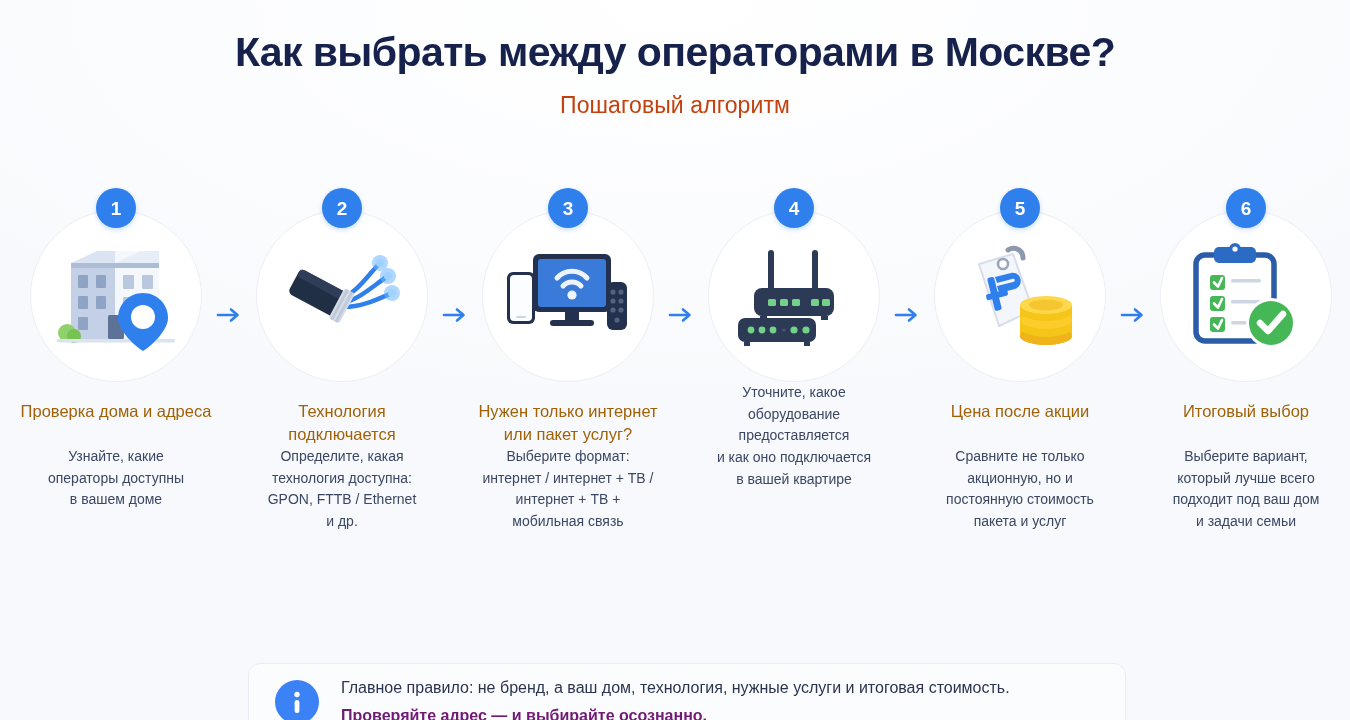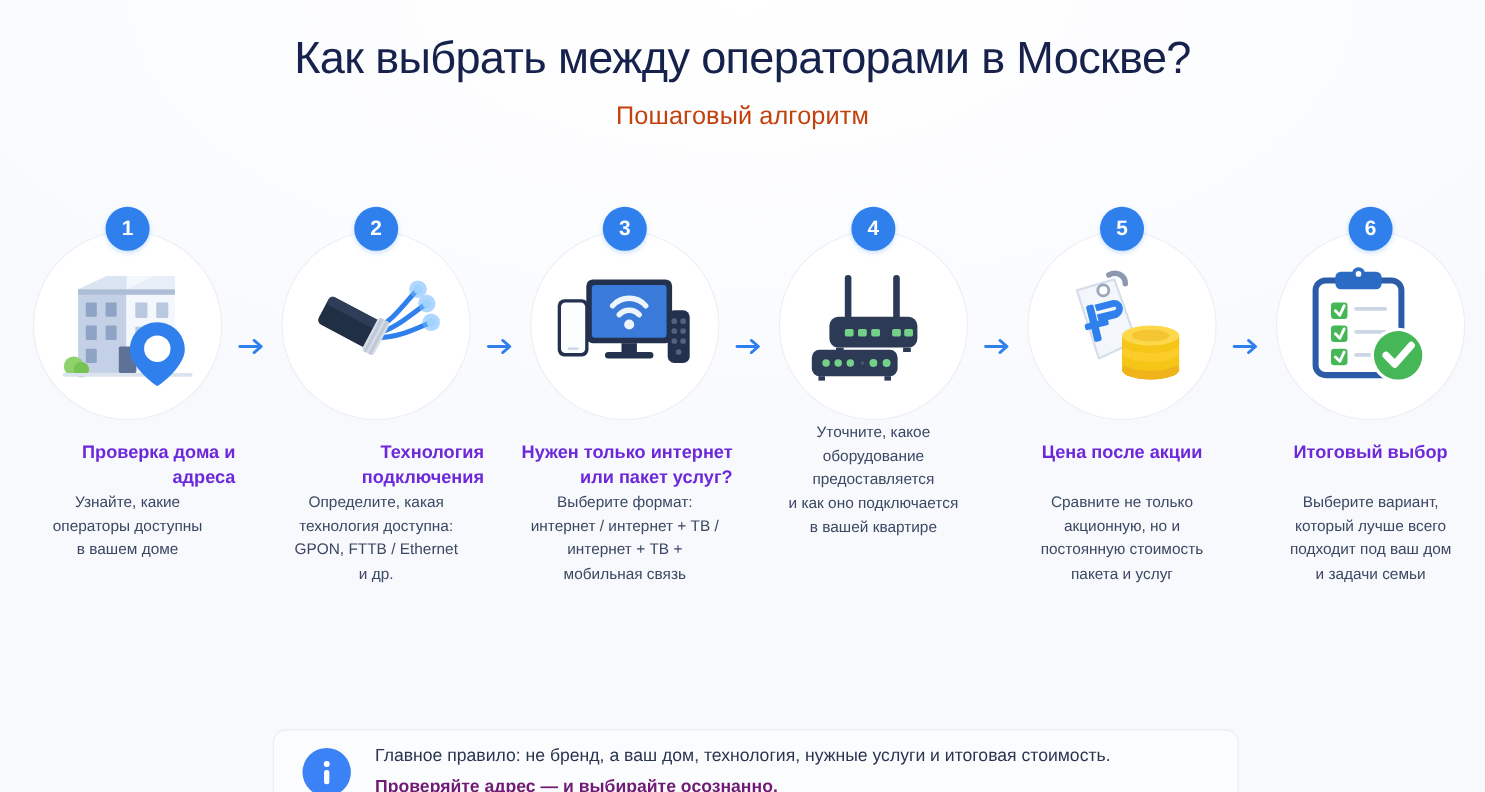--- a/index.html
+++ b/index.html
@@ -26,21 +26,21 @@
     padding: 0;
   }
 
   
   .header {
     text-align: center;
     padding-top: 30px;
   }
   .title {
     font-size: 41px;
-    font-weight: 400;
+    font-weight: 700;
     letter-spacing: -0.6px;
     color: #16224c;
     line-height: 1.12;
   }
   .subtitle {
     margin-top: 16px;
     font-size: 23px;
     font-weight: 400;
     color: #c2410c;
     letter-spacing: 0.1px;
@@ -93,24 +93,24 @@
     align-items: center;
     justify-content: center;
     position: relative;
     z-index: 1;
   }
   .circle svg { display: block; }
 
   .step-title {
     margin-top: 18px;
     font-size: 16.5px;
-    font-weight: 700;
+    font-weight: 400;
     line-height: 1.38;
-    text-align: right;
-    color: #6d28d9;
+    text-align: center;
+    color: #a16207;
     min-height: 46px;
   }
   .step-desc {
     font-size: 14px;
     font-weight: 400;
     line-height: 1.55;
     text-align: center;
     color: #3b4763;
     white-space: pre-line;
   }
@@ -247,21 +247,21 @@
               <rect x="8" y="48" width="54" height="28" rx="5" fill="#212f45"></rect>
               <rect x="8" y="48" width="54" height="9" rx="4" fill="#33415c" opacity="0.8"></rect>
               <rect x="56" y="45" width="12" height="34" rx="3" fill="#d6dde8"></rect>
               <rect x="58" y="45" width="3" height="34" fill="#c0c9d8"></rect>
               <rect x="63" y="45" width="3" height="34" fill="#c0c9d8"></rect>
             </g>
           </svg>
         </span>
       </div>
       <div class="step-title">Технология
-подключения</div>
+подключается</div>
       <div class="step-desc">Определите, какая
 технология доступна:
 GPON, FTTB / Ethernet
 и др.</div>
     </div>
 
     <div class="arrow">
       <svg width="26" height="18" viewBox="0 0 26 18">
         <path d="M2 9 H20" stroke="#2f80ed" stroke-width="2.6" stroke-linecap="round" fill="none"></path>
         <path d="M15 3.5 L21.5 9 L15 14.5" stroke="#2f80ed" stroke-width="2.6" stroke-linecap="round" stroke-linejoin="round" fill="none"></path>

